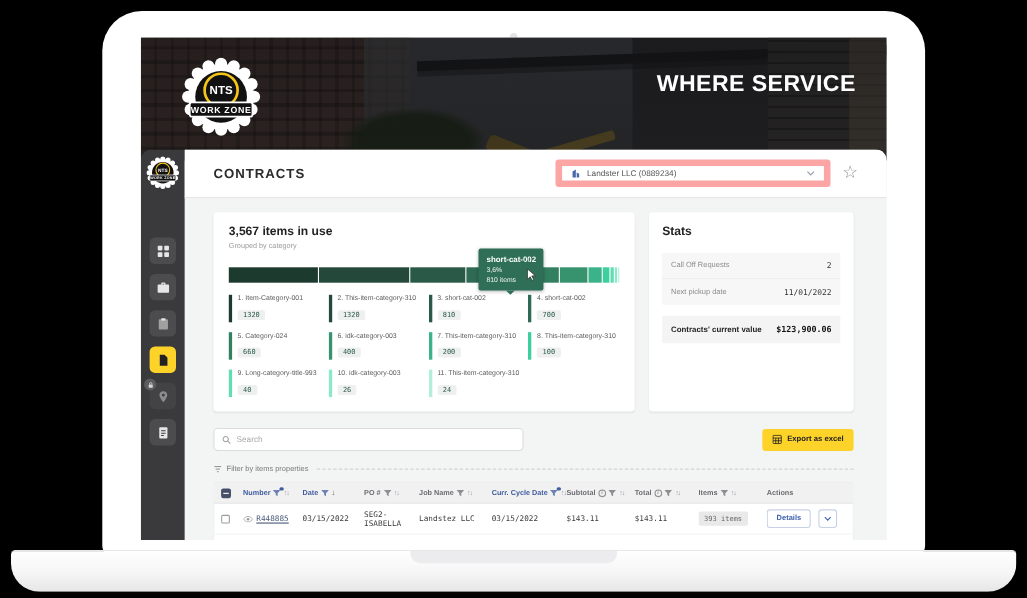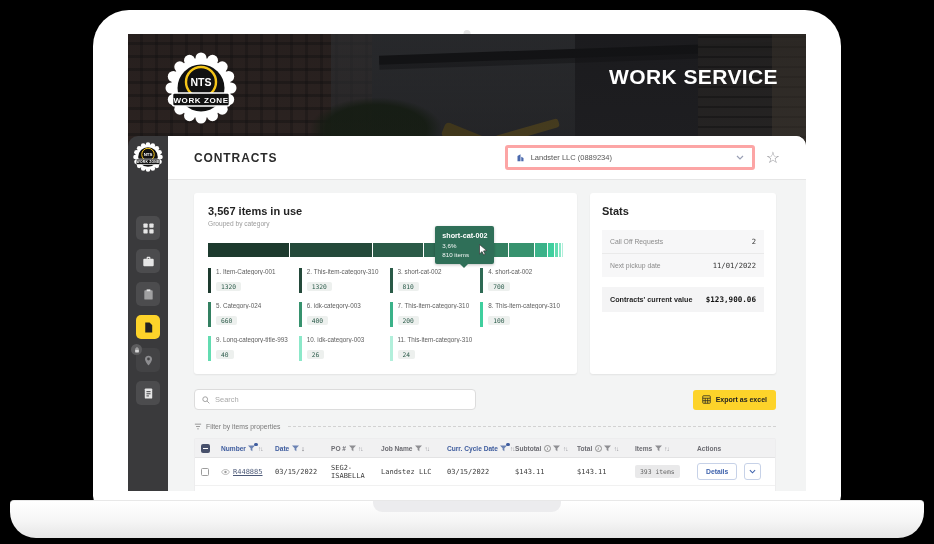--- a/index.html
+++ b/index.html
@@ -59,21 +59,21 @@
   .nav-item.active { background:#fdd32a; color:#222; }
   .nav-item.disabled { background:#434345; color:#8d8d90; }
   .lock-badge { position:absolute; top:-4px; left:-5px; width:11px; height:11px; border-radius:50%;
                 background:#5c5c5e; color:#d8d8d8; display:flex; align-items:center; justify-content:center; }
 
   .main { flex:1; min-width:0; display:flex; flex-direction:column; background:#f3f4f4; }
   .app-header { height:44px; background:#fff; border-bottom:1px solid #e6e6e6;
                 display:flex; align-items:center; justify-content:space-between; padding:0 26px; flex-shrink:0; }
   .page-title { font-size:12px; font-weight:bold; letter-spacing:.9px; color:#2b2b2b; }
   .header-right { display:flex; align-items:center; gap:11px; }
-  .account-select { width:250px; height:25px; border:3px solid #fca5a5; border-radius:3px;
+  .account-select { width:250px; height:25px; border:6px solid #fca5a5; border-radius:3px;
                     background:#fff; display:flex; align-items:center; padding:0 8px; gap:6px; cursor:pointer; }
   .account-select .txt { font-size:7.5px; color:#555; flex:1; }
   .star { font-size:16px; color:#8f8f94; line-height:1; cursor:pointer; }
 
   .content { flex:1; padding:13px 30px 0 26px; }
   .cards-row { display:flex; gap:13px; }
 
   
   .chart-card { flex:1; min-width:0; background:#fff; border-radius:3px;
                 box-shadow:0 1px 2px rgba(0,0,0,.07); padding:12px 14px 13px; position:relative; }
@@ -198,21 +198,21 @@
             <circle cx="36" cy="36" r="30"></circle>
         </g>
         <circle cx="36" cy="36" r="23.5" fill="#111"></circle>
         <circle cx="36" cy="30" r="15" fill="none" stroke="#f5c518" stroke-width="2.4"></circle>
         <text x="36" y="33.6" text-anchor="middle" fill="#fff" font-size="10.5" font-weight="bold" font-family="Liberation Sans, sans-serif">NTS</text>
         <rect x="7.5" y="41" width="57" height="13" rx="2" fill="#111" stroke="#fff" stroke-width="1.6"></rect>
         <text x="36" y="50.6" text-anchor="middle" fill="#fff" font-size="8" font-weight="bold" letter-spacing="0.6" font-family="Liberation Sans, sans-serif">WORK ZONE</text>
       </svg>
 
       <div class="headline">
-        <div>WORK SERVICE</div>
+        <div>WHERE SERVICE</div>
       </div>
     </div>
 
     <div class="app">
 
       <div class="sidebar">
         <svg class="side-logo" viewBox="0 0 72 72">
           <g fill="#fff">
             <circle cx="66" cy="36" r="5.5"></circle>
               <circle cx="63.7" cy="47.5" r="5.5"></circle>

